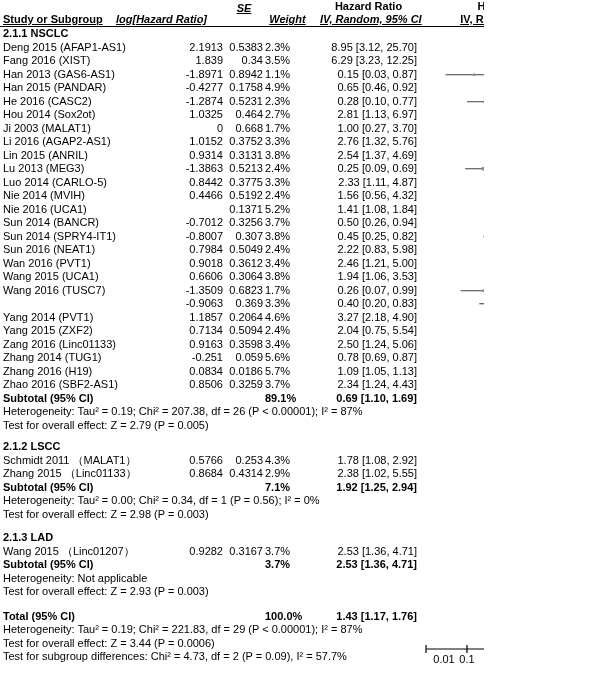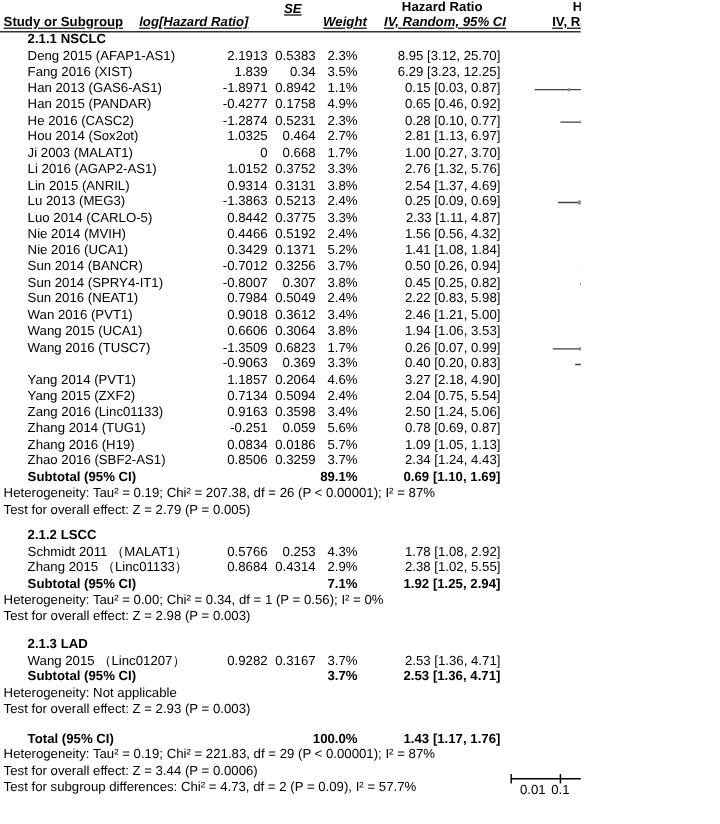--- a/index.html
+++ b/index.html
@@ -8,24 +8,24 @@
     font-family:"Liberation Sans","DejaVu Sans",sans-serif;
     font-size:11px;color:#000;overflow:hidden;
   }
   .hdr{position:relative;height:26px;border-bottom:1.5px solid #000;}
   .hl{position:absolute;white-space:nowrap;font-weight:bold;}
   .hl.u{text-decoration:underline;}
   .right{text-align:center;font-style:italic;}
   .center{text-align:center;}
   .row{position:relative;height:13.5px;line-height:13.5px;white-space:nowrap;}
   .cell{position:absolute;top:0;height:13.5px;line-height:13.5px;overflow:visible;}
-  .c-study{left:3px;width:215px;margin-left:20px;}
+  .c-study{left:3px;width:215px;}
   .c-loghr{left:100px;width:123px;text-align:right;}
   .c-se{left:225px;width:38px;text-align:right;}
-  .c-wt{left:253px;width:45px;text-align:right;}
+  .c-wt{left:265px;width:45px;}
   .c-ci{left:320px;width:97px;text-align:right;}
   .bold{font-weight:bold;}
   .stats{position:absolute;left:3px;width:460px;white-space:nowrap;}
   #plot-svg{position:absolute;left:0;top:0;pointer-events:none;}
   .ticklab{position:absolute;width:40px;text-align:center;line-height:11px;}
   .axlab{position:absolute;text-align:center;line-height:12px;}
 </style>
 </head>
 <body>
 
@@ -125,21 +125,20 @@
       </div>
       <div class="row">
         <div class="cell c-study">Nie 2014 (MVIH)</div>
         <div class="cell c-loghr">0.4466</div>
         <div class="cell c-se">0.5192</div>
         <div class="cell c-wt">2.4%</div>
         <div class="cell c-ci">1.56 [0.56, 4.32]</div>
       </div>
       <div class="row">
         <div class="cell c-study">Nie 2016 (UCA1)</div>
-        <div class="cell c-loghr">0.3429</div>
         <div class="cell c-se">0.1371</div>
         <div class="cell c-wt">5.2%</div>
         <div class="cell c-ci">1.41 [1.08, 1.84]</div>
       </div>
       <div class="row">
         <div class="cell c-study">Sun 2014 (BANCR)</div>
         <div class="cell c-loghr">-0.7012</div>
         <div class="cell c-se">0.3256</div>
         <div class="cell c-wt">3.7%</div>
         <div class="cell c-ci">0.50 [0.26, 0.94]</div>

